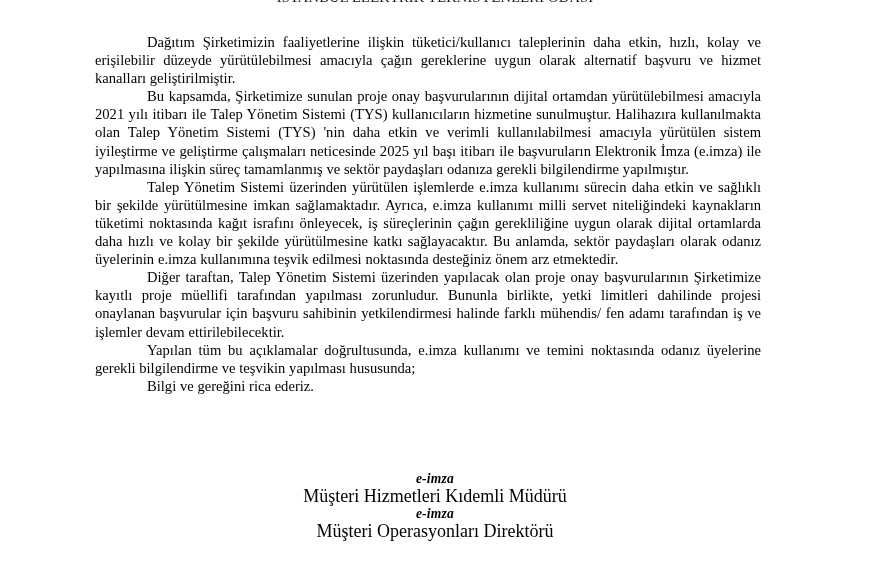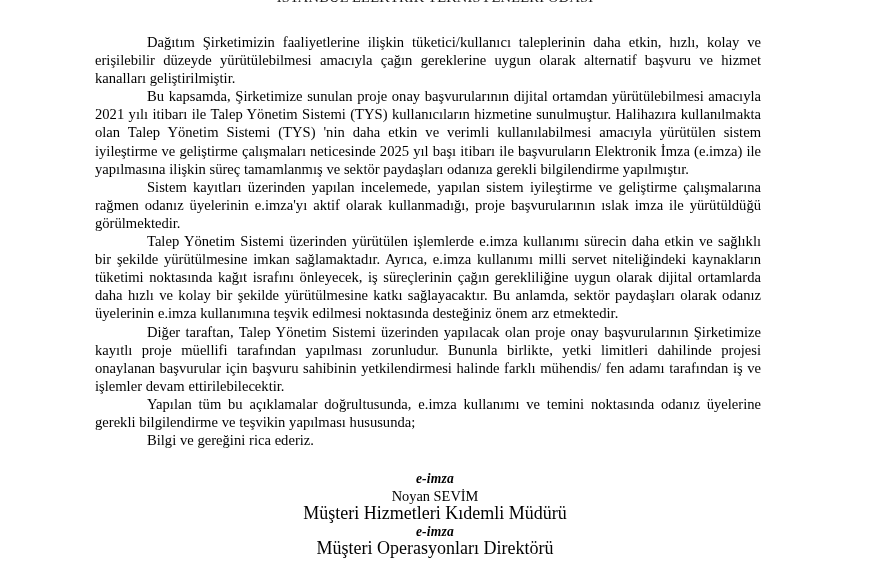--- a/index.html
+++ b/index.html
@@ -112,31 +112,29 @@
 
 <div class="page">
 
   <div class="header-clip">
     <div class="header-title">İSTANBUL ELEKTRİK TEKNİSYENLERİ ODASI</div>
   </div>
 
   <div class="body-block">
     <p class="para">Dağıtım Şirketimizin faaliyetlerine ilişkin tüketici/kullanıcı taleplerinin daha etkin, hızlı, kolay ve erişilebilir düzeyde yürütülebilmesi amacıyla çağın gereklerine uygun olarak alternatif başvuru ve hizmet kanalları geliştirilmiştir.</p>
     <p class="para">Bu kapsamda, Şirketimize sunulan proje onay başvurularının dijital ortamdan yürütülebilmesi amacıyla 2021 yılı itibarı ile Talep Yönetim Sistemi (TYS) kullanıcıların hizmetine sunulmuştur.  Halihazıra kullanılmakta olan Talep Yönetim Sistemi (TYS) 'nin daha etkin ve verimli kullanılabilmesi amacıyla yürütülen sistem iyileştirme ve geliştirme çalışmaları neticesinde 2025 yıl başı itibarı ile başvuruların Elektronik İmza (e.imza) ile yapılmasına ilişkin süreç tamamlanmış ve sektör paydaşları odanıza gerekli bilgilendirme yapılmıştır.</p>
-    <p class="para">Sistem kayıtları üzerinden yapılan incelemede, yapılan sistem iyileştirme ve geliştirme çalışmalarına rağmen odanız üyelerinin e.imza'yı aktif olarak kullanmadığı, proje başvurularının ıslak imza ile yürütüldüğü görülmektedir.</p>
     <p class="para">Talep Yönetim Sistemi üzerinden yürütülen işlemlerde e.imza kullanımı sürecin daha etkin ve sağlıklı bir şekilde yürütülmesine imkan sağlamaktadır. Ayrıca, e.imza kullanımı milli servet niteliğindeki kaynakların tüketimi noktasında kağıt israfını önleyecek, iş süreçlerinin çağın gerekliliğine uygun olarak dijital ortamlarda daha hızlı ve kolay bir şekilde yürütülmesine katkı sağlayacaktır. Bu anlamda, sektör paydaşları olarak odanız üyelerinin e.imza kullanımına teşvik edilmesi noktasında desteğiniz önem arz etmektedir.</p>
     <p class="para">Diğer taraftan, Talep Yönetim Sistemi üzerinden yapılacak olan proje onay başvurularının Şirketimize kayıtlı proje müellifi tarafından yapılması zorunludur. Bununla birlikte, yetki limitleri dahilinde projesi onaylanan başvurular için başvuru sahibinin yetkilendirmesi halinde farklı mühendis/ fen adamı tarafından iş ve işlemler devam ettirilebilecektir.</p>
     <p class="para">Yapılan tüm bu açıklamalar doğrultusunda, e.imza kullanımı ve temini noktasında odanız üyelerine gerekli bilgilendirme ve teşvikin yapılması hususunda;</p>
     <p class="para">Bilgi ve gereğini rica ederiz.</p>
   </div>
 
   <div class="signatures">
     <div class="sig-col">
       <div class="sig-eimza">e-imza</div>
-      <div class="sig-name">Noyan SEVİM</div>
       <div class="sig-title">Müşteri Hizmetleri Kıdemli Müdürü</div>
     </div>
     <div class="sig-col">
       <div class="sig-eimza">e-imza</div>
       <div class="sig-title">Müşteri Operasyonları Direktörü</div>
     </div>
   </div>
 
   <div class="footer-clip">
     <div class="footer-label">DAĞITIM</div>

